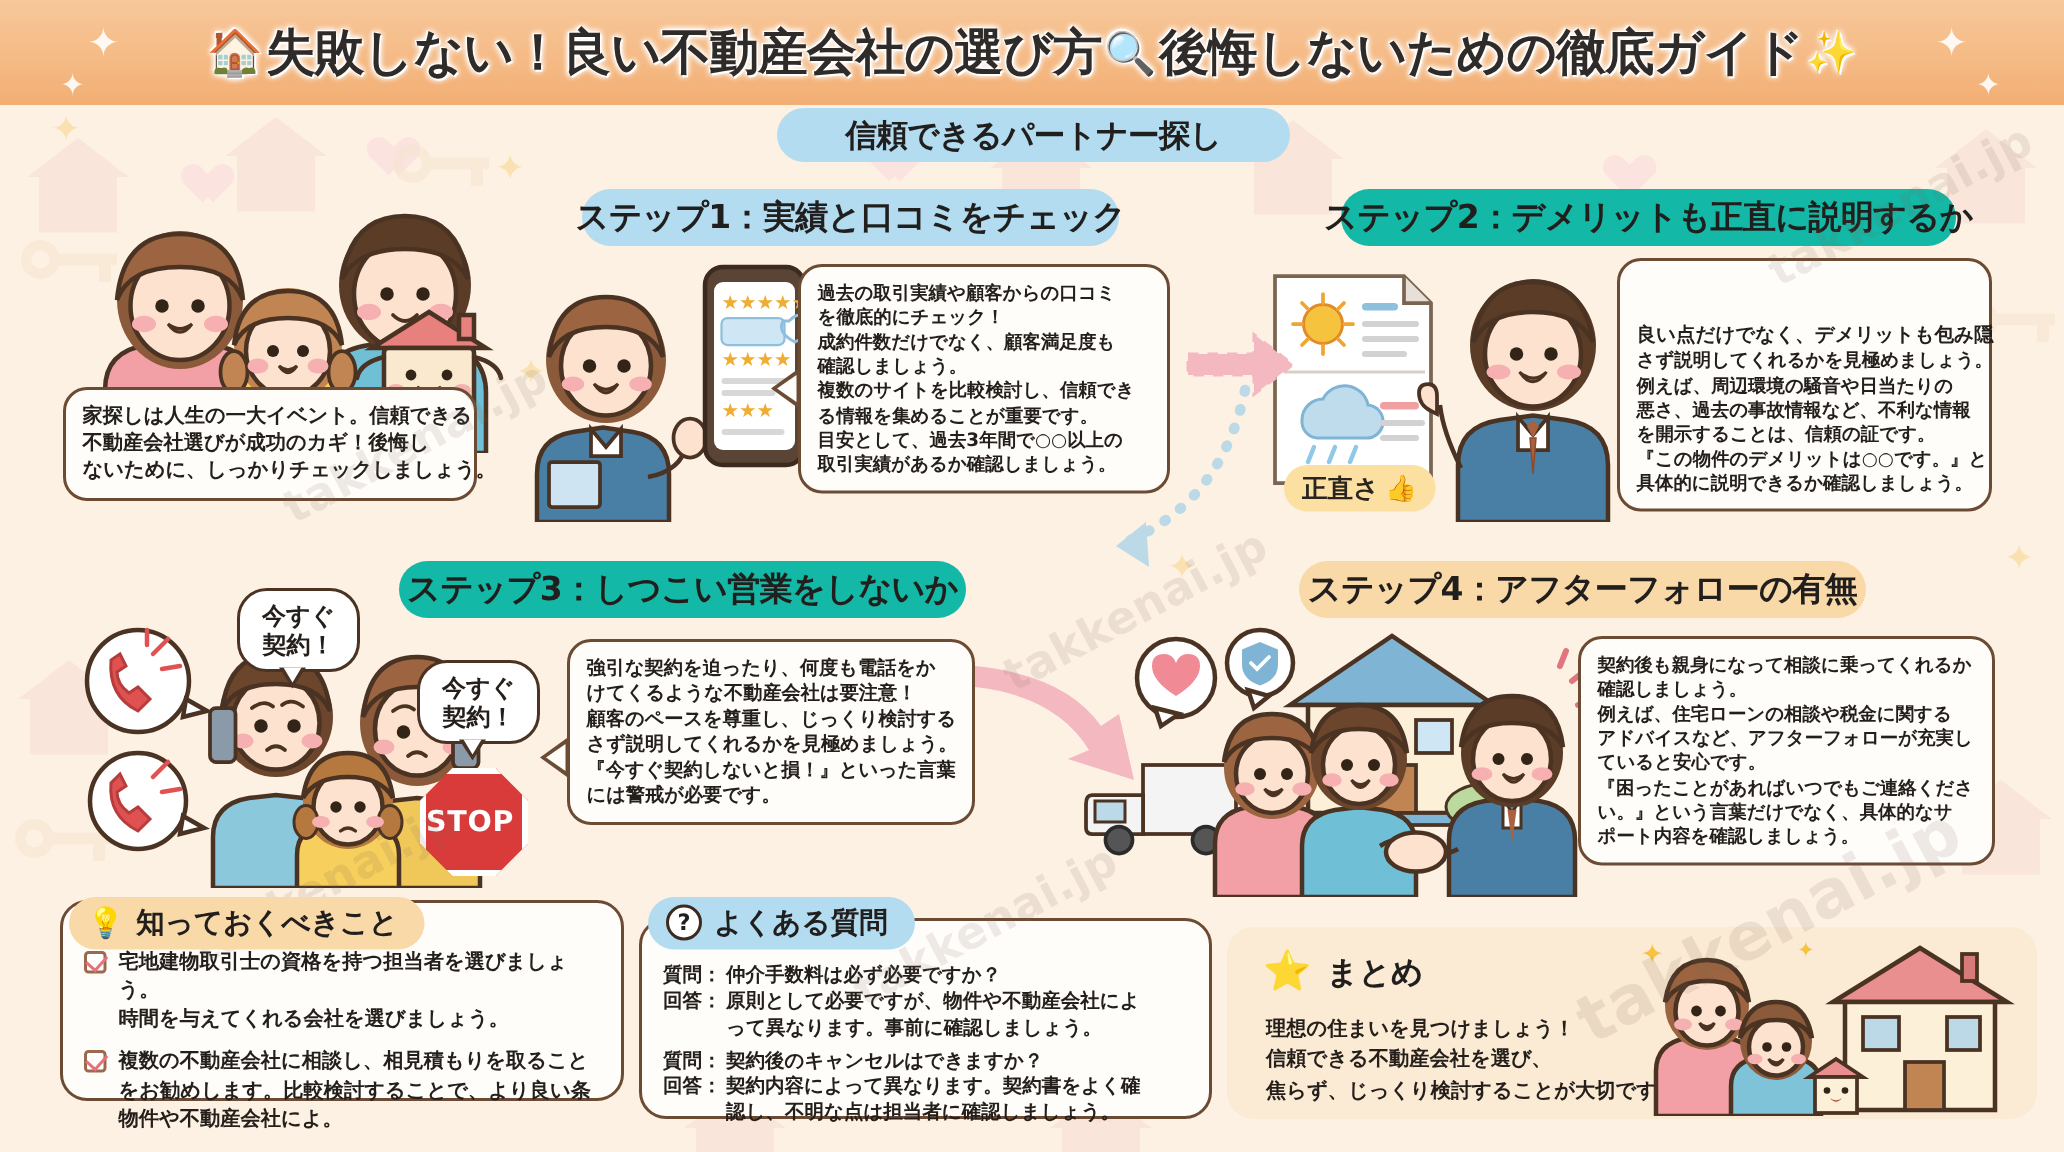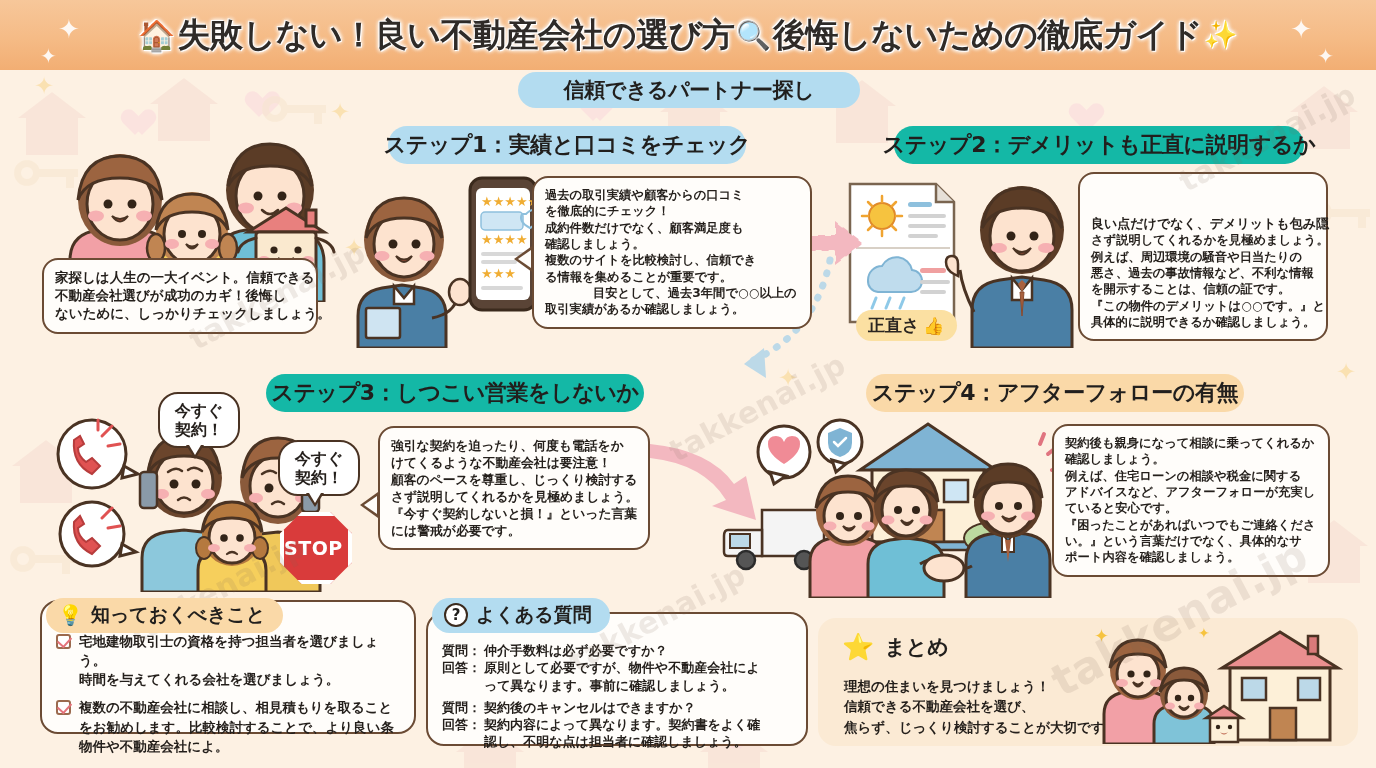--- a/index.html
+++ b/index.html
@@ -345,28 +345,28 @@
       <text x="145" y="110" font-size="13">★★★</text>
     </g>
     <rect x="145" y="44" width="42" height="18" rx="4" fill="#cfe6f4" stroke="#8ec0dd" stroke-width="1.5"></rect>
     <rect x="145" y="84" width="44" height="4" rx="2" fill="#d8d8d8"></rect>
     <rect x="145" y="92" width="36" height="4" rx="2" fill="#d8d8d8"></rect>
     <rect x="145" y="118" width="42" height="4" rx="2" fill="#d8d8d8"></rect>
     <path d="M190 46 q8-8 12 0 q4 8-8 14 q-12-6-8-14Z" fill="none" stroke="#8ec0dd" stroke-width="2"></path>
   </svg>
 
   <div class="tail-left" style="left:514px; top:246px;"></div>
-  <div class="bubble" style="left:532px; top:176px; width:280px;">
+  <div class="bubble" style="left:532px; top:176px; width:248px;">
     <p style="font-size:12.3px;">過去の取引実績や顧客からの口コミ</p>
     <p style="font-size:12.3px;">を徹底的にチェック！</p>
     <p style="font-size:12.3px;">成約件数だけでなく、顧客満足度も</p>
     <p style="font-size:12.3px;">確認しましょう。</p>
     <p style="font-size:12.3px;">複数のサイトを比較検討し、信頼でき</p>
     <p style="font-size:12.3px;">る情報を集めることが重要です。</p>
-    <p style="font-size:12.3px;margin-left:48px;">目安として、過去3年間で○○以上の</p>
+    <p style="font-size:12.3px;">目安として、過去3年間で○○以上の</p>
     <p style="font-size:12.3px;">取引実績があるか確認しましょう。</p>
   </div>
 
   <svg class="arrow-wrap" style="left:790px; top:218px;" width="76" height="50" viewBox="0 0 76 50">
     <path d="M2 18 h44 v-13 l26 20 -26 20 v-13 h-44 Z" fill="#f3b8c0" stroke-dasharray="7 6" stroke="#f3b8c0" stroke-width="2"></path>
   </svg>
 
   <svg class="arrow-wrap" style="left:660px; top:250px;" width="180" height="160" viewBox="0 0 180 160">
     <path d="M170 10 q-16 78 -86 104" fill="none" stroke="#bcd9e8" stroke-width="7" stroke-dasharray="1 12" stroke-linecap="round"></path>
     <path d="M84 114 l20 -16 2 30 Z" fill="#bcd9e8"></path>

